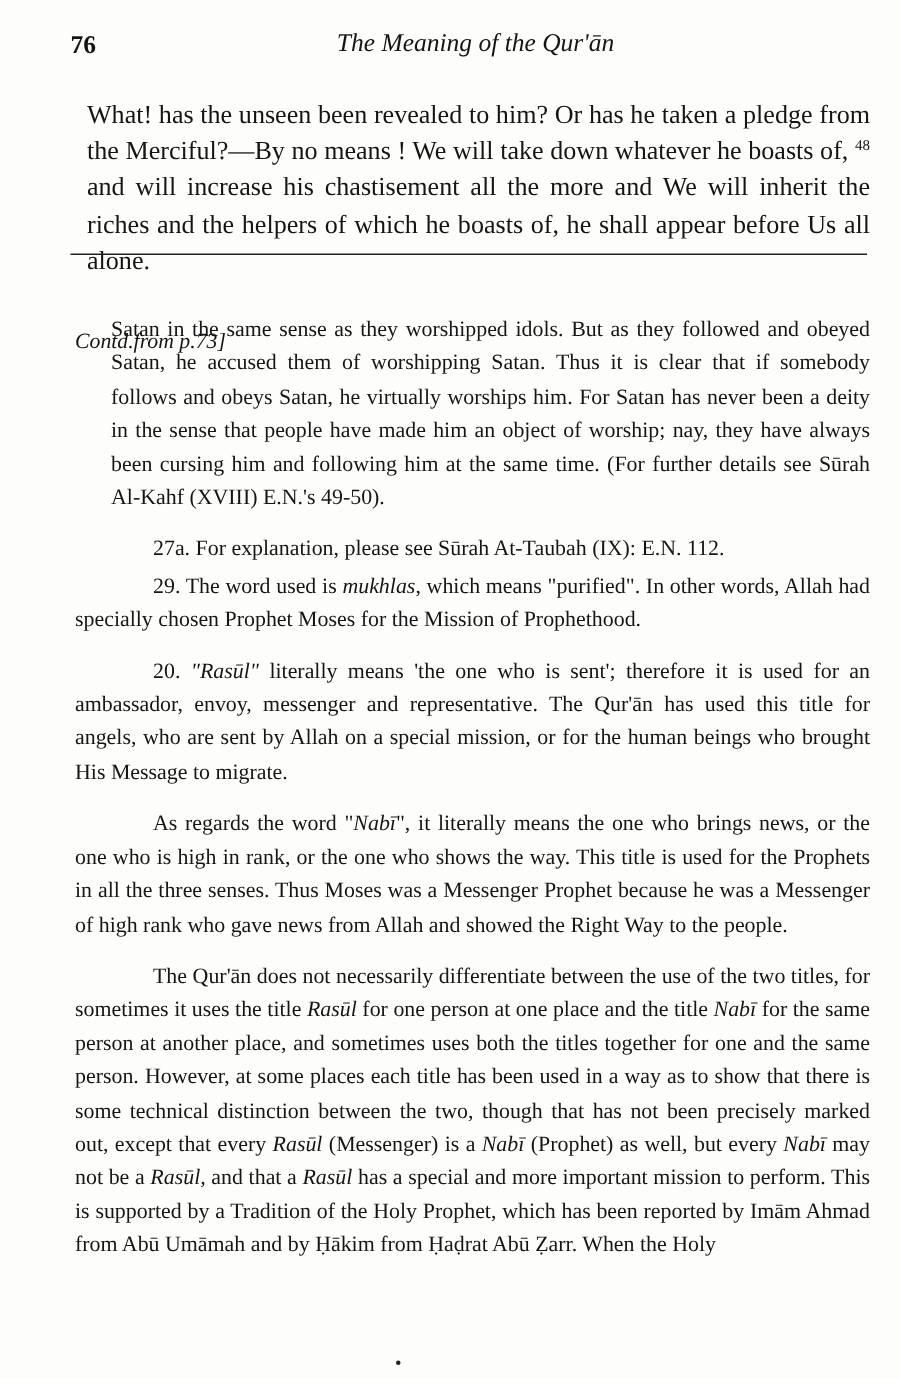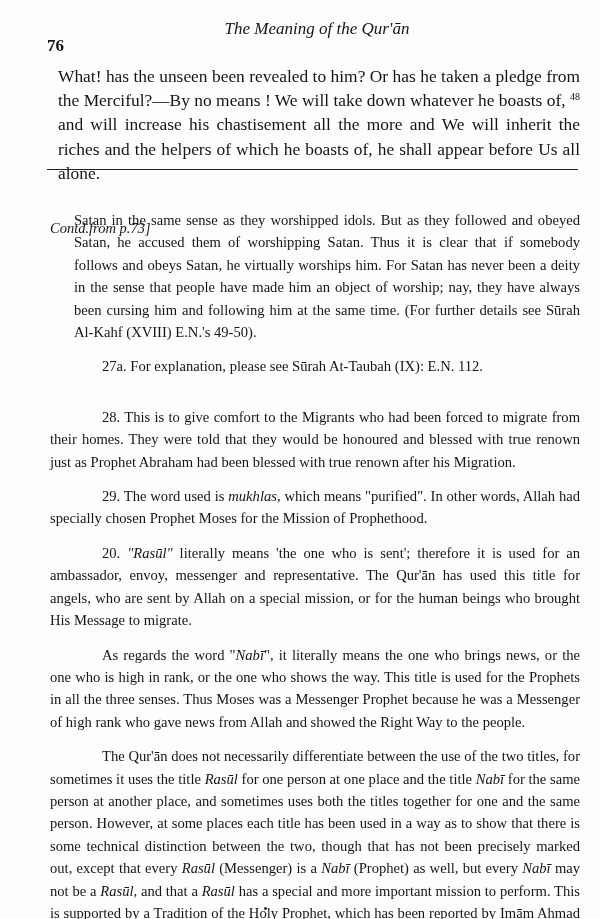--- a/index.html
+++ b/index.html
@@ -5,21 +5,21 @@
     html, body { margin: 0; padding: 0; }
     body {
       width: 600px; height: 919px;
       background: #fdfdfb;
       position: relative;
       overflow: hidden;
       font-family: "Liberation Serif", "DejaVu Serif", serif;
       color: #151515;
     }
     .page-number {
-      position: absolute; left: 47px; top: 36px;
+      position: absolute; left: 47px; top: 20px;
       font-size: 17px; font-weight: bold;
     }
     .running-head {
       position: absolute; left: 0; right: 0; top: 19px;
       text-align: center; font-style: italic; font-size: 17px; padding-left: 34px;
     }
     .verse {
       position: absolute; left: 58px; top: 64px; width: 522px;
       font-size: 17.4px; line-height: 24.2px;
       text-align: justify;
@@ -33,21 +33,21 @@
       position: absolute; left: 50px; top: 176px;
       font-style: italic; font-size: 14.5px; margin-top: 44px;
     }
     .notes {
       position: absolute; left: 50px; top: 209px; width: 530px;
       font-size: 14.6px; line-height: 22.4px;
       text-align: justify;
     }
     .notes p { margin: 0 0 12px 0; text-indent: 52px; }
     .notes p.first { text-indent: 0; margin-left: 24px; }
-    .notes p.tight { margin-bottom: 28px; }
+    .notes p.tight { margin-bottom: 2px; }
     .notes i { font-style: italic; }
     .footer-dot {
       position: absolute; left: 264px; top: 907px;
       width: 3px; height: 3px; border-radius: 50%; background: #222;
     }
   </style>
 </head>
 <body>
 
 <div>
@@ -58,21 +58,20 @@
     <span>What!  has  the unseen been revealed to him? Or has he taken a pledge from  the  Merciful?—By  no  means ! We will take down whatever he boasts  of, </span><sup>48</sup><span> and  will increase his chastisement all the more and We will  inherit  the  riches and the helpers of which he boasts of, he shall appear before Us all alone.</span>
   </div>
 
   <div class="rule"></div>
 
   <div class="contd">Contd.from p.73]</div>
 
   <div class="notes">
     <p class="first">Satan  in the same sense as they worshipped idols. But as they followed and obeyed Satan,  he  accused  them  of  worshipping  Satan. Thus it is clear that if somebody follows  and  obeys  Satan,  he  virtually worships him. For Satan has never been a deity  in  the sense that people have made him an object of worship; nay, they have always  been  cursing  him and following him at the same time. (For further details see Sūrah Al-Kahf (XVIII) E.N.'s 49-50).</p>
     <p class="tight">27a. For explanation, please see Sūrah At-Taubah (IX): E.N. 112.</p>
-    <p>28.  This is to give comfort to the Migrants who had been forced to migrate from their homes. They were told that they would be honoured and blessed with true renown just as Prophet Abraham had been blessed with true renown after his Migration.</p>
     <p><span>29.  The  word used is </span><i>mukhlas</i><span>, which means "purified". In other words, Allah had specially chosen Prophet Moses for the Mission of Prophethood.</span></p>
     <p><span>20.  </span><i>"Rasūl"</i><span> literally  means 'the one who is sent'; therefore it is used for an  ambassador,  envoy,  messenger  and  representative. The Qur'ān has used this title  for  angels,  who  are  sent  by  Allah  on a special mission, or for the human beings who brought His Message to migrate.</span></p>
     <p><span>As  regards  the word "</span><i>Nabī</i><span>", it literally means the one who brings news, or  the  one  who  is high in rank, or the one who shows the way. This title is used for  the  Prophets  in  all  the  three  senses. Thus Moses was a Messenger Prophet because  he  was a Messenger of high rank who gave news from Allah and showed the Right Way to the people.</span></p>
     <p><span>The  Qur'ān  does  not necessarily differentiate between the use of the two titles,  for sometimes it uses the title </span><i>Rasūl</i><span> for one person at one place and the title </span><i>Nabī</i><span> for  the  same  person  at  another  place,  and sometimes uses both the titles together  for one and the same person. However, at some places each title has been used  in  a way as to show that there is some technical distinction between the two, though  that  has  not  been  precisely  marked out, except that every </span><i>Rasūl</i><span> (Messenger)  is  a  </span><i>Nabī</i><span> (Prophet) as well, but every </span><i>Nabī</i><span> may not be a </span><i>Rasūl,</i><span> and that  a  </span><i>Rasūl</i><span> has a special and more important mission to perform. This is supported  by  a  Tradition of the Holy Prophet, which has been reported by Imām Ahmad  from Abū Umāmah and by Ḥākim from Ḥaḍrat Abū Ẓarr. When the Holy</span></p>
   </div>
 
   <div class="footer-dot"></div>
 </div>
 
 </body></html>

